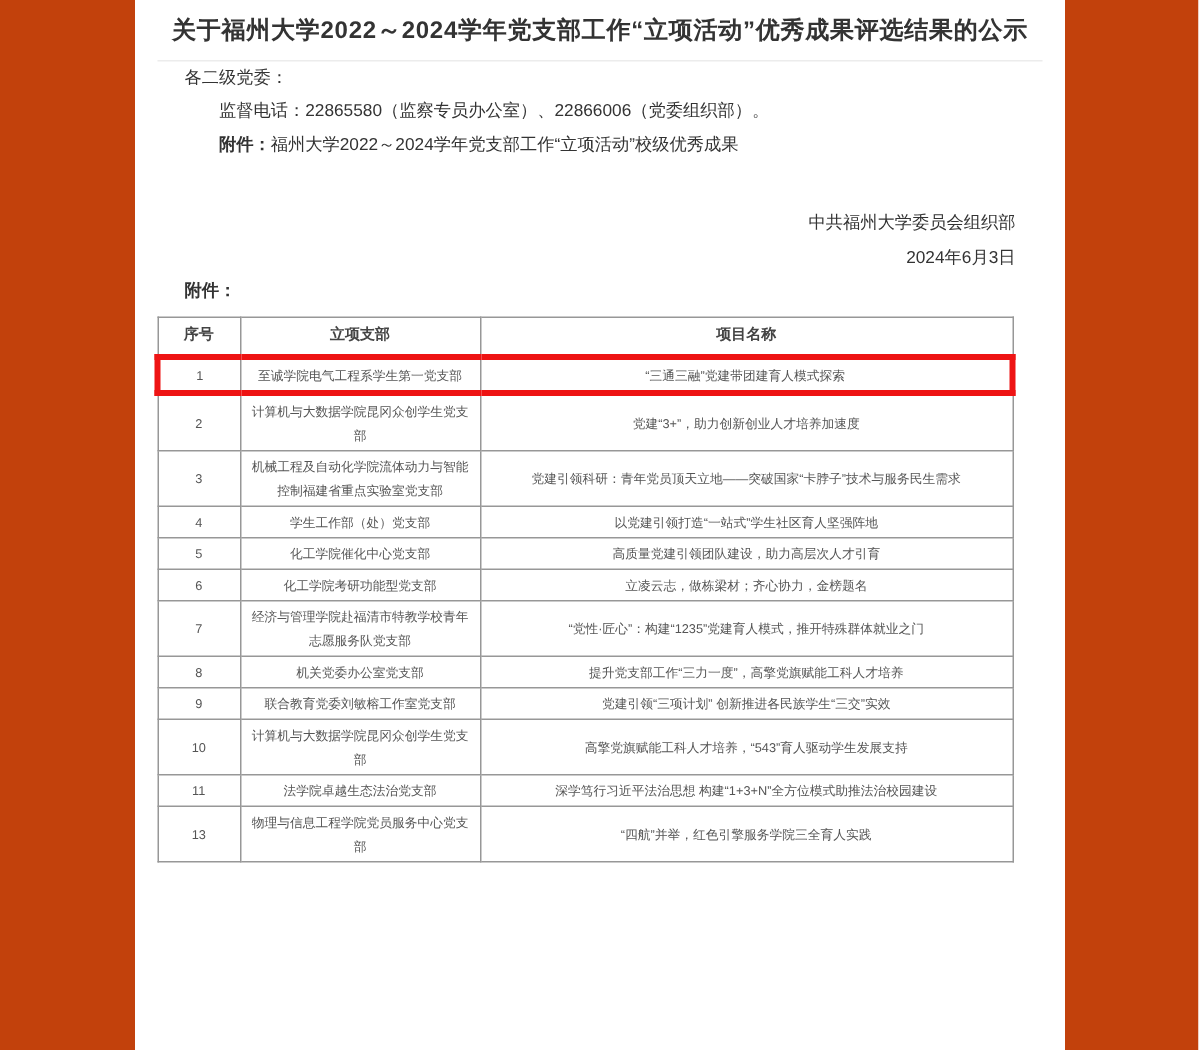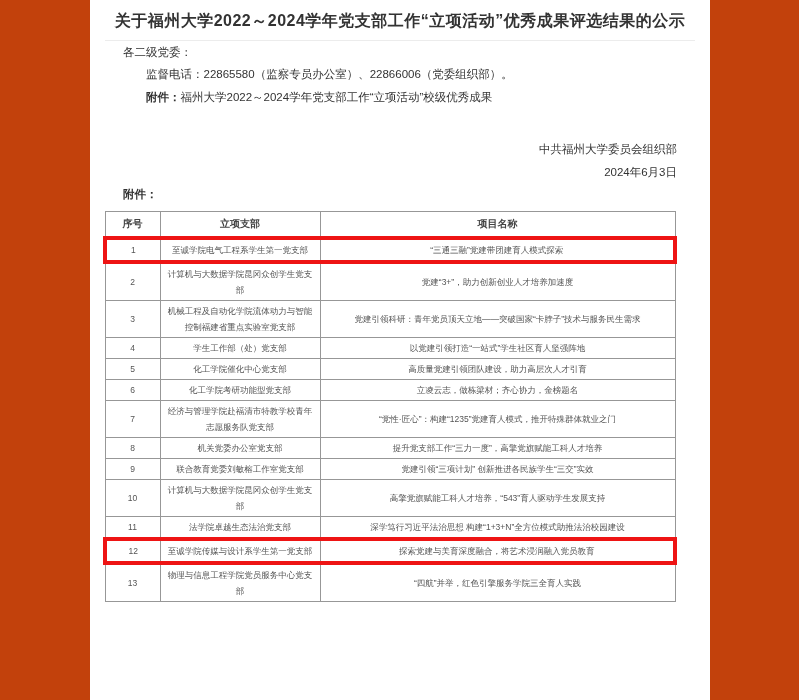--- a/index.html
+++ b/index.html
@@ -114,25 +114,20 @@
           <tr>
             <td>10</td>
             <td>计算机与大数据学院昆冈众创学生党支部</td>
             <td>高擎党旗赋能工科人才培养，“543”育人驱动学生发展支持</td>
           </tr>
           <tr>
             <td>11</td>
             <td>法学院卓越生态法治党支部</td>
             <td>深学笃行习近平法治思想 构建“1+3+N”全方位模式助推法治校园建设</td>
           </tr>
-          <tr class="hl">
-            <td>12</td>
-            <td>至诚学院传媒与设计系学生第一党支部</td>
-            <td>探索党建与美育深度融合，将艺术浸润融入党员教育</td>
-          </tr>
           <tr>
             <td>13</td>
             <td>物理与信息工程学院党员服务中心党支部</td>
             <td>“四航”并举，红色引擎服务学院三全育人实践</td>
           </tr>
         </tbody>
     </table>
 
   </div>
 </div>

